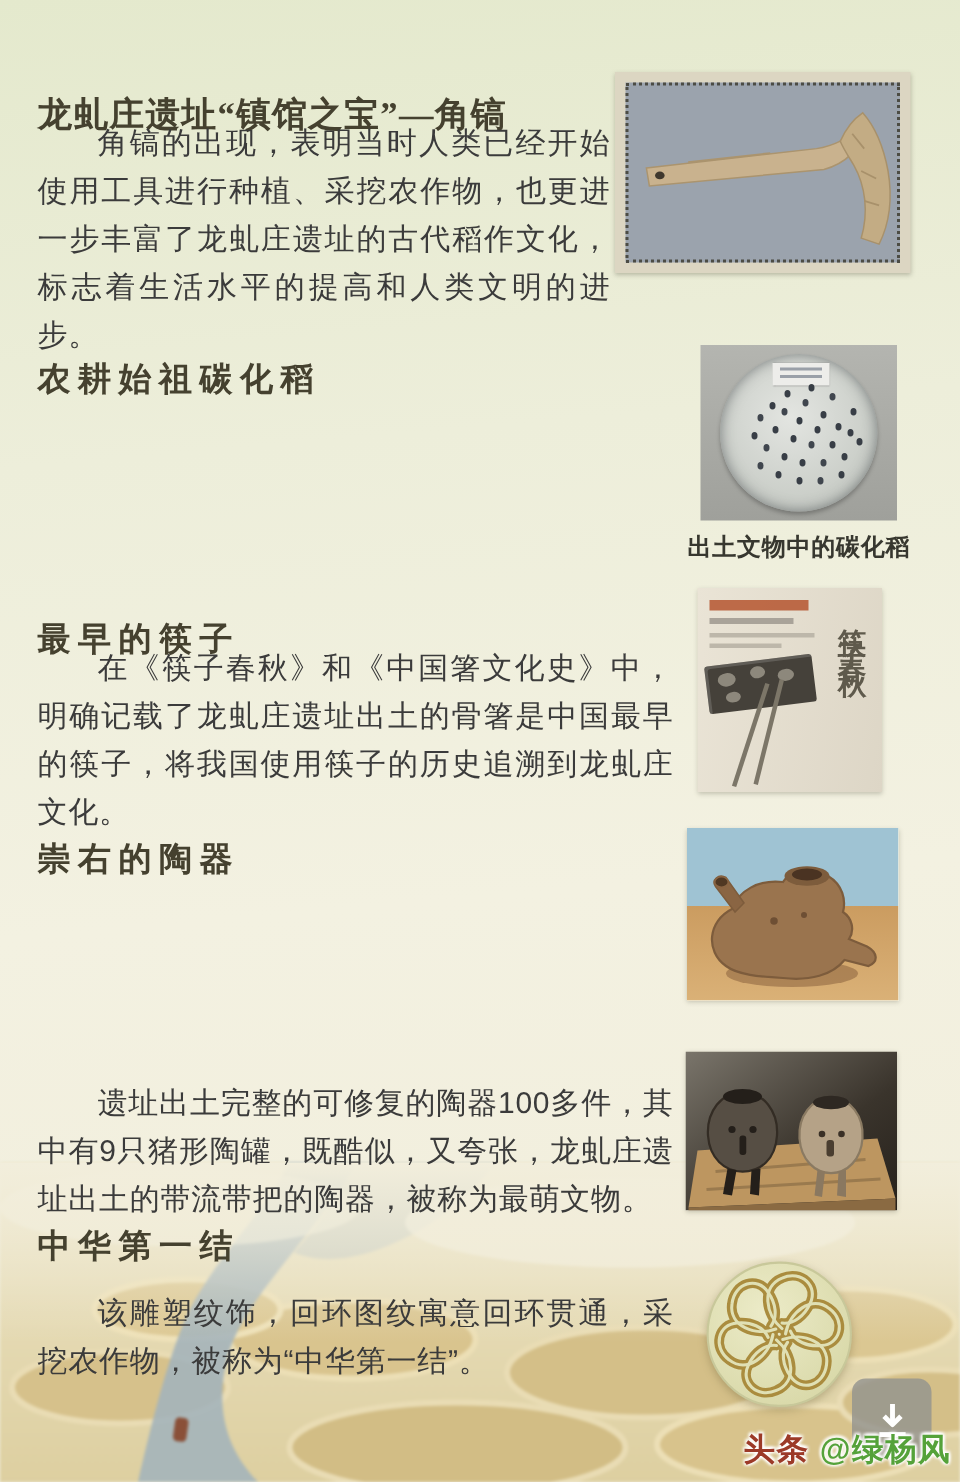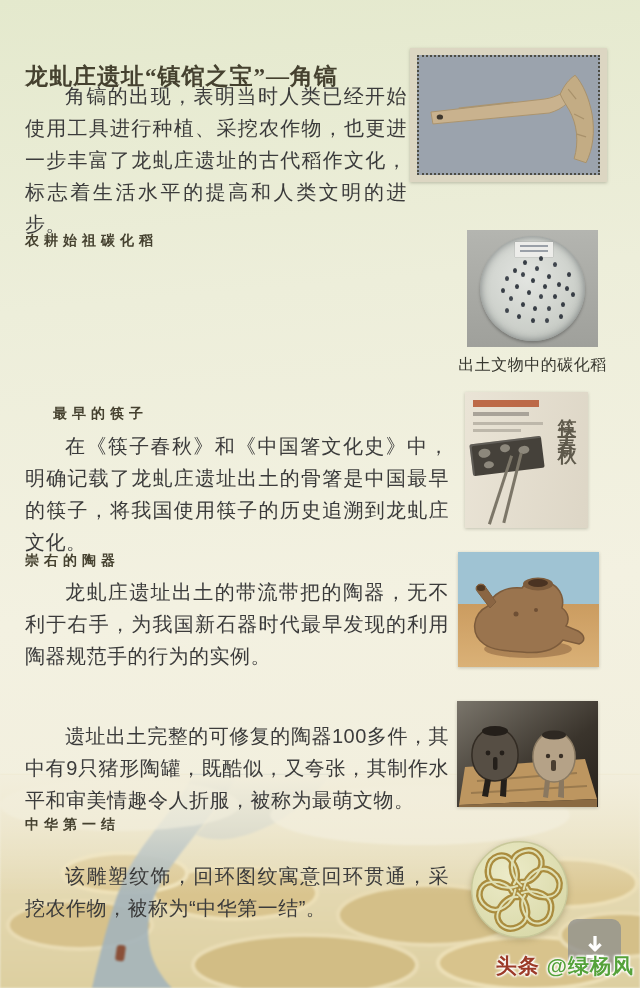--- a/index.html
+++ b/index.html
@@ -5,32 +5,32 @@
   html,body{margin:0;padding:0;}
   body{font-family:"Liberation Sans", sans-serif;}
   .page{
     position:relative;width:640px;height:988px;overflow:hidden;
     background:linear-gradient(175deg,#e4e9cd 0%,#edeeda 30%,#f3f1e1 60%,#f1edda 100%);
   }
   
   .sec-title{
     position:absolute;left:25px;
     font-family:"Liberation Serif", serif;font-weight:bold;
-    font-size:14px;letter-spacing:5px;color:#45412f;white-space:nowrap;
+    font-size:22px;letter-spacing:5px;color:#45412f;white-space:nowrap;
     z-index:5;
   }
   .sec-title.long{font-size:23px;letter-spacing:1px;}
   .sec-body{
     position:absolute;left:25px;margin:0;
     font-size:20px;line-height:32px;letter-spacing:.5px;color:#3b3b3b;
     text-align:justify;text-indent:2em;z-index:5;
   }
   .caption{
     position:absolute;left:455px;top:355px;width:155px;text-align:center;
-    font-size:16px;font-weight:normal;color:#37372f;letter-spacing:.5px;z-index:5;
+    font-size:16px;font-weight:bold;color:#37372f;letter-spacing:.5px;z-index:5;
   }
   
   .frame{
     position:absolute;left:410px;top:48px;width:197px;height:134px;
     background:#dcd6c2;box-shadow:0 1px 3px rgba(90,90,70,.35);
     padding:7px;box-sizing:border-box;z-index:4;
   }
   .frame-inner{
     width:100%;height:100%;box-sizing:border-box;
     border:2px dotted #4c4c44;background:#9ba3ad;
@@ -165,40 +165,39 @@
   <div class="petri">
     <div class="dish"></div>
     <div class="dish-label">
         <i></i>
         <i></i>
       </div>
     <div class="grains"></div>
   </div>
   <div class="caption">出土文物中的碳化稻</div>
 
-  <h2 class="sec-title" style="top:393px;margin-left:28px;">最早的筷子</h2>
+  <h2 class="sec-title" style="top:393px;">最早的筷子</h2>
   <p class="sec-body" style="top:430px;width:424px;">在《筷子春秋》和《中国箸文化史》中，明确记载了龙虬庄遗址出土的骨箸是中国最早的筷子，将我国使用筷子的历史追溯到龙虬庄文化。</p>
   <div class="book">
     <div class="book-red"></div>
     <div class="book-l1"></div>
     <div class="book-l2"></div>
     <div class="book-l3"></div>
     <div class="tray">
         <i class="a"></i>
         <i class="b"></i>
         <i class="c"></i>
         <i class="d"></i>
       </div>
     <div class="chop one"></div>
     <div class="chop two"></div>
     <div class="book-title">筷子春秋</div>
   </div>
 
   <h2 class="sec-title" style="top:540px;">崇右的陶器</h2>
-  <p class="sec-body" style="top:576px;width:424px;">龙虬庄遗址出土的带流带把的陶器，无不利于右手，为我国新石器时代最早发现的利用陶器规范手的行为的实例。</p>
   <div class="potphoto">
     <svg width="141" height="115" viewBox="0 0 141 115">
       <defs>
         <linearGradient id="sand" x1="0" y1="0" x2="0" y2="1">
           <stop offset="0" stop-color="#cb9c60"></stop>
             <stop offset="1" stop-color="#dab177"></stop>
         </linearGradient>
       </defs>
       <rect x="0" y="0" width="141" height="52" fill="#9fc3d3"></rect>
       <rect x="0" y="52" width="141" height="63" fill="url(#sand)"></rect>
@@ -206,21 +205,21 @@
       <path d="M 26,92 C 12,82 14,62 30,54 C 34,42 48,34 64,36 C 70,26 86,24 94,32 C 104,38 106,48 104,56 C 110,60 112,68 108,74 L 120,79 C 127,83 128,89 121,92 L 105,88 C 97,98 82,102 64,100 C 48,99 34,98 26,92 Z" fill="#9a744e" stroke="#7d5c3c" stroke-width="1.5"></path>
       <ellipse cx="80" cy="32" rx="15" ry="6.5" fill="#7d5c3c"></ellipse>
       <ellipse cx="80" cy="31" rx="10" ry="4" fill="#4a3322"></ellipse>
       <path d="M 32,56 L 19,39 C 16,35 21,30 26,33 L 38,50 Z" fill="#8a6543" stroke="#7d5c3c" stroke-width="1"></path>
       <ellipse cx="23" cy="36" rx="4.5" ry="3.5" fill="#503823" stroke="#8a6543" stroke-width="1"></ellipse>
       <circle cx="58" cy="62" r="2.5" fill="#6e4f34"></circle>
       <circle cx="78" cy="58" r="2" fill="#6e4f34"></circle>
     </svg>
   </div>
 
-  <p class="sec-body" style="top:720px;width:424px;">遗址出土完整的可修复的陶器100多件，其中有9只猪形陶罐，既酷似，又夸张，其制作水平和审美情趣令人折服，被称为最萌文物。</p>
+  <p class="sec-body" style="top:720px;width:424px;">遗址出土完整的可修复的陶器100多件，其中有9只猪形陶罐，既酷似，又夸张，龙虬庄遗址出土的带流带把的陶器，被称为最萌文物。</p>
   <div class="pigphoto">
     <svg width="141" height="106" viewBox="0 0 141 106">
       <defs>
         <linearGradient id="pigbg" x1="0" y1="0" x2="1" y2="1">
           <stop offset="0" stop-color="#7a756b"></stop>
             <stop offset="0.6" stop-color="#3a342c"></stop>
             <stop offset="1" stop-color="#26211b"></stop>
         </linearGradient>
       </defs>
       <rect x="0" y="0" width="141" height="106" fill="url(#pigbg)"></rect>

